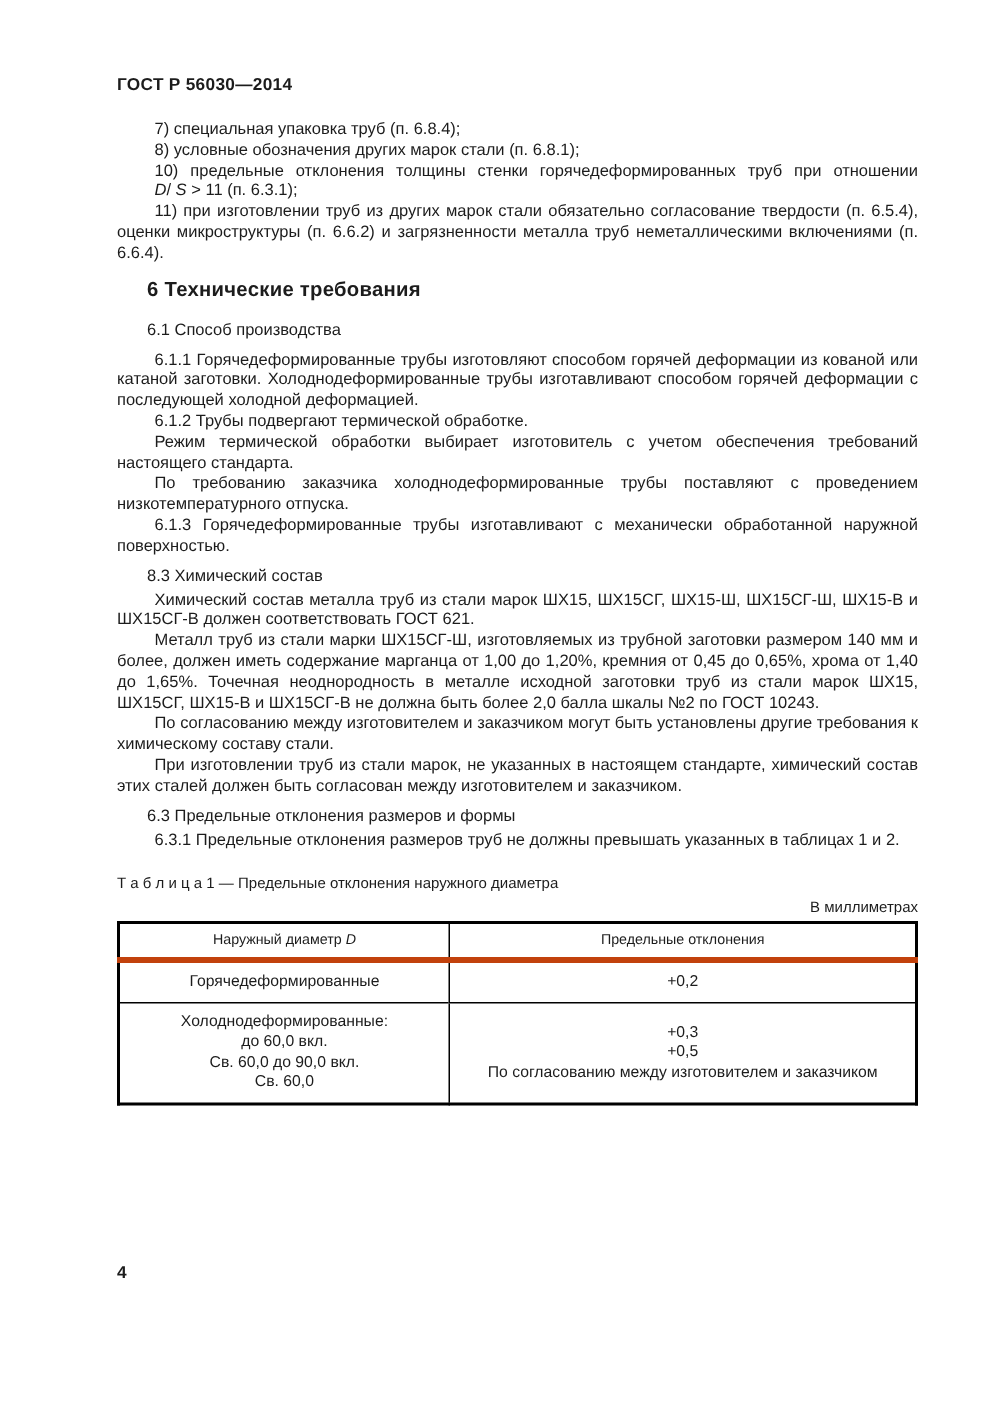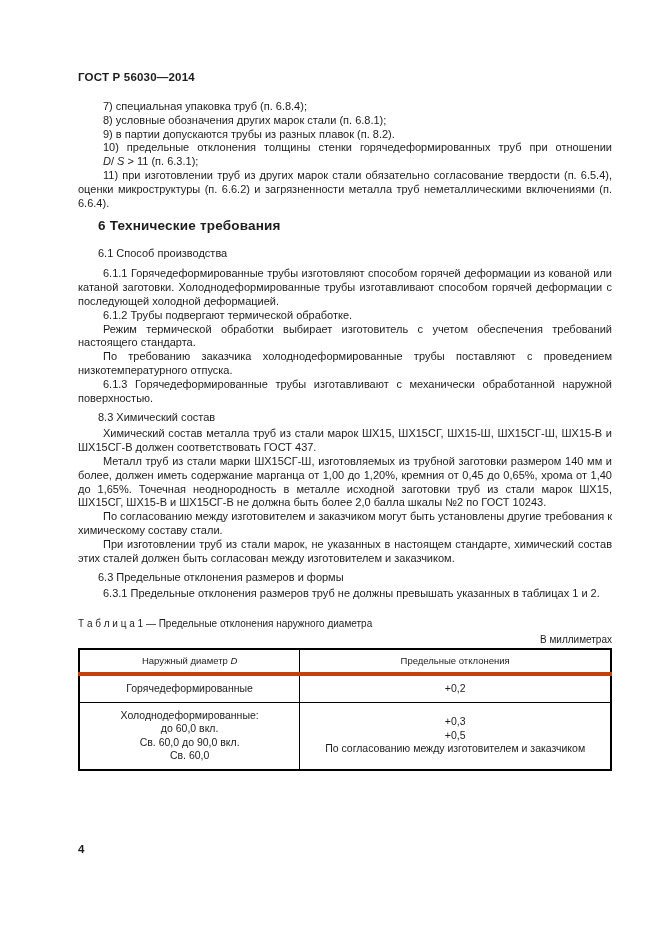--- a/index.html
+++ b/index.html
@@ -11,21 +11,21 @@
     -webkit-font-smoothing: antialiased;
   }
   .sheet {
     position: relative;
     width: 661px; height: 935px;
     background: #ffffff;
     overflow: hidden;
   }
   .content {
     position: absolute;
-    left: 78px; top: 70px;
+    left: 78px; top: 50px;
     width: 534px;
   }
   .doc-header {
     font-size: 11.5px;
     font-weight: bold;
     letter-spacing: 0.2px;
     line-height: 14px;
   }
   .intro { margin-top: 16px; }
   p.body, .line {
@@ -106,37 +106,36 @@
 <body>
 
 <div class="sheet">
   <div class="content">
 
     <div class="doc-header">ГОСТ Р 56030—2014</div>
 
     <div class="intro">
       <p class="body">7) специальная упаковка труб (п. 6.8.4);</p>
       <p class="body">8) условные обозначения других марок стали (п. 6.8.1);</p>
-      <p class="body">9) в партии допускаются трубы из разных плавок (п. 8.2).</p>
       <p class="body justify-full">10) предельные отклонения толщины стенки горячедеформированных труб при отношении</p>
       <p class="body noindent"><span class="em">D</span><span>/ </span><span class="em">S</span><span> &gt; 11 (п. 6.3.1);</span></p>
       <p class="body">11) при изготовлении труб из других марок стали обязательно согласование твердости (п. 6.5.4), оценки микроструктуры (п. 6.6.2) и загрязненности металла труб неметаллическими включениями (п. 6.6.4).</p>
     </div>
 
     <h1 class="sec">6 Технические требования</h1>
 
     <h2 class="sub">6.1 Способ производства</h2>
     <p class="body">6.1.1 Горячедеформированные трубы изготовляют способом горячей деформации из кованой или катаной заготовки. Холоднодеформированные трубы изготавливают способом горячей деформации с последующей холодной деформацией.</p>
     <p class="body">6.1.2 Трубы подвергают термической обработке.</p>
     <p class="body">Режим термической обработки выбирает изготовитель с учетом обеспечения требований настоящего стандарта.</p>
     <p class="body">По требованию заказчика холоднодеформированные трубы поставляют с проведением низкотемпературного отпуска.</p>
     <p class="body">6.1.3 Горячедеформированные трубы изготавливают с механически обработанной наружной поверхностью.</p>
 
     <h2 class="sub sub-tight">8.3 Химический состав</h2>
-    <p class="body">Химический состав металла труб из стали марок ШХ15, ШХ15СГ, ШХ15-Ш, ШХ15СГ-Ш, ШХ15-В и ШХ15СГ-В должен соответствовать ГОСТ 437.</p>
+    <p class="body">Химический состав металла труб из стали марок ШХ15, ШХ15СГ, ШХ15-Ш, ШХ15СГ-Ш, ШХ15-В и ШХ15СГ-В должен соответствовать ГОСТ 621.</p>
     <p class="body">Металл труб из стали марки ШХ15СГ-Ш, изготовляемых из трубной заготовки размером 140 мм и более, должен иметь содержание марганца от 1,00 до 1,20%, кремния от 0,45 до 0,65%, хрома от 1,40 до 1,65%. Точечная неоднородность в металле исходной заготовки труб из стали марок ШХ15, ШХ15СГ, ШХ15-В и ШХ15СГ-В не должна быть более 2,0 балла шкалы №2 по ГОСТ 10243.</p>
     <p class="body">По согласованию между изготовителем и заказчиком могут быть установлены другие требования к химическому составу стали.</p>
     <p class="body">При изготовлении труб из стали марок, не указанных в настоящем стандарте, химический состав этих сталей должен быть согласован между изготовителем и заказчиком.</p>
 
     <h2 class="sub sub-tight">6.3 Предельные отклонения размеров и формы</h2>
     <p class="body">6.3.1 Предельные отклонения размеров труб не должны превышать указанных в таблицах 1 и 2.</p>
 
     <div class="tbl-caption">Т а б л и ц а  1 — Предельные отклонения наружного диаметра</div>
     <div class="units-note">В миллиметрах</div>
 

